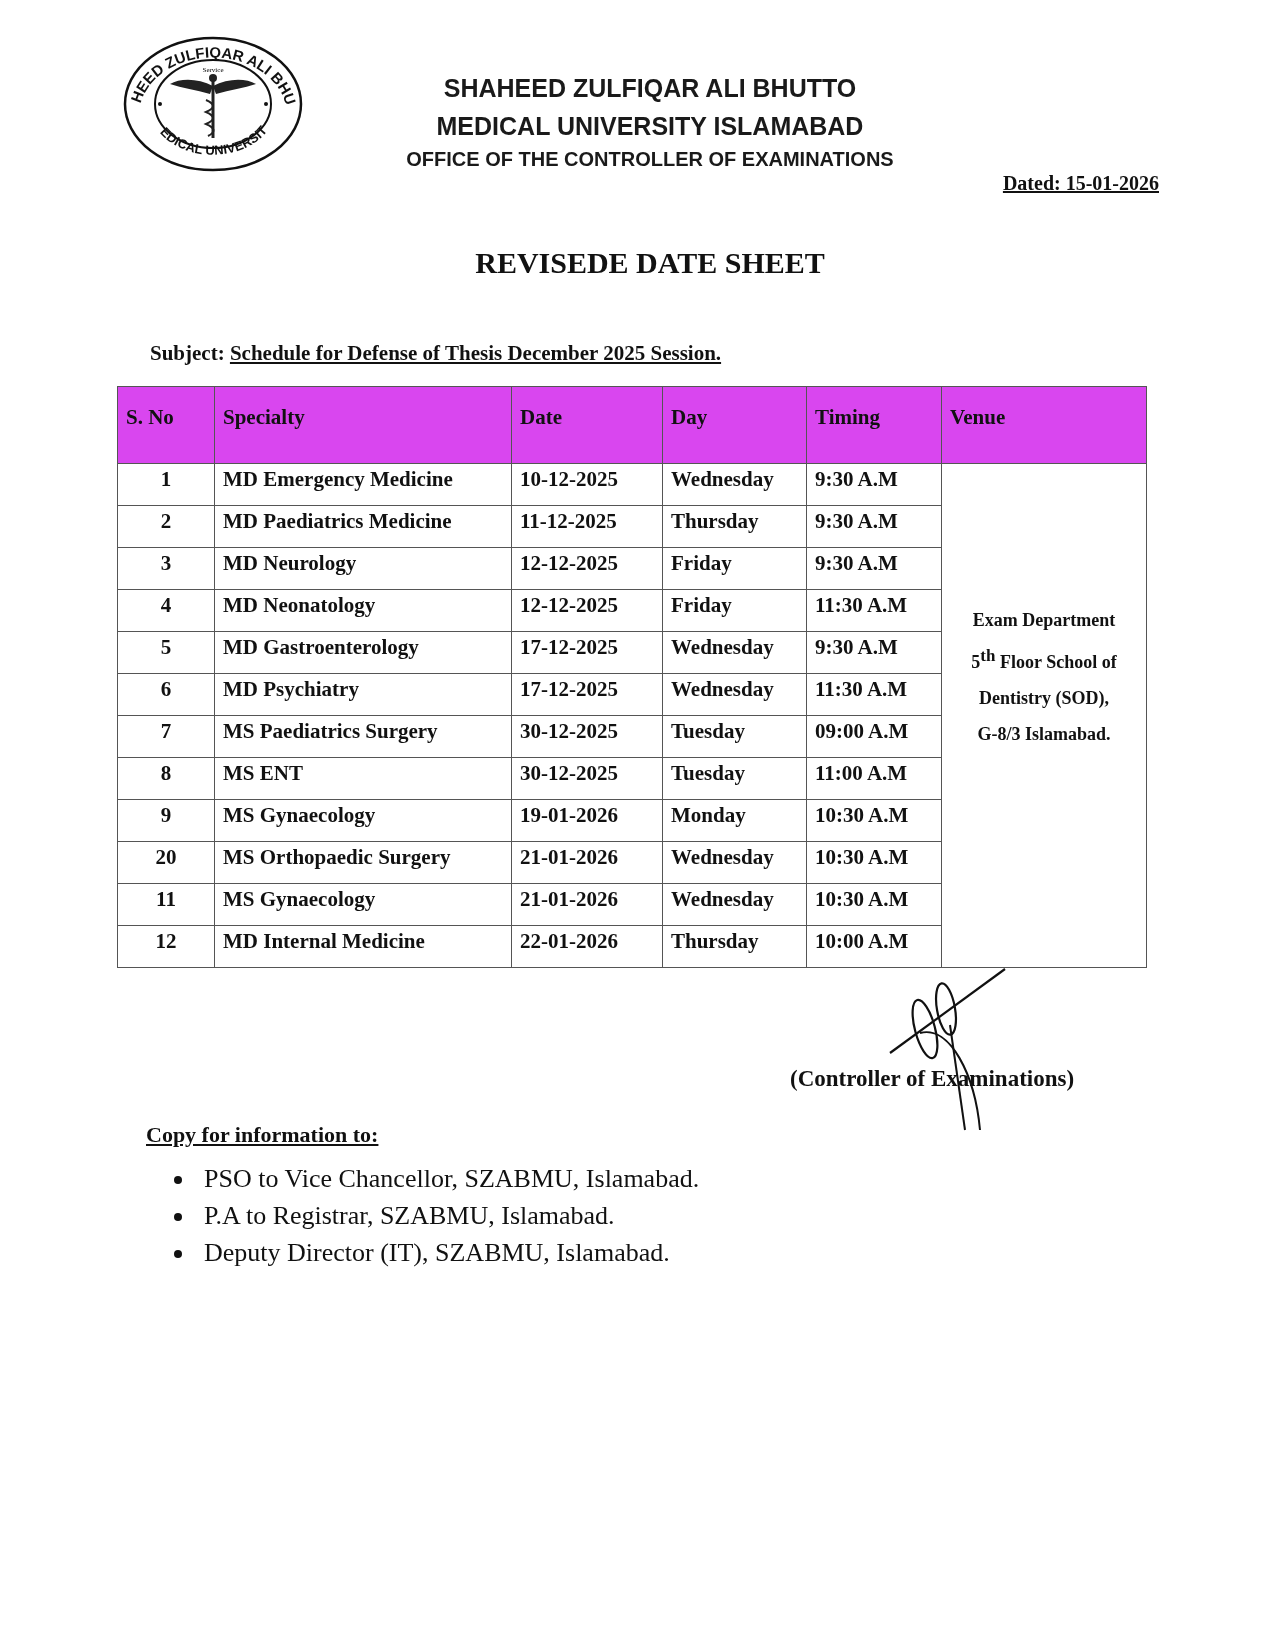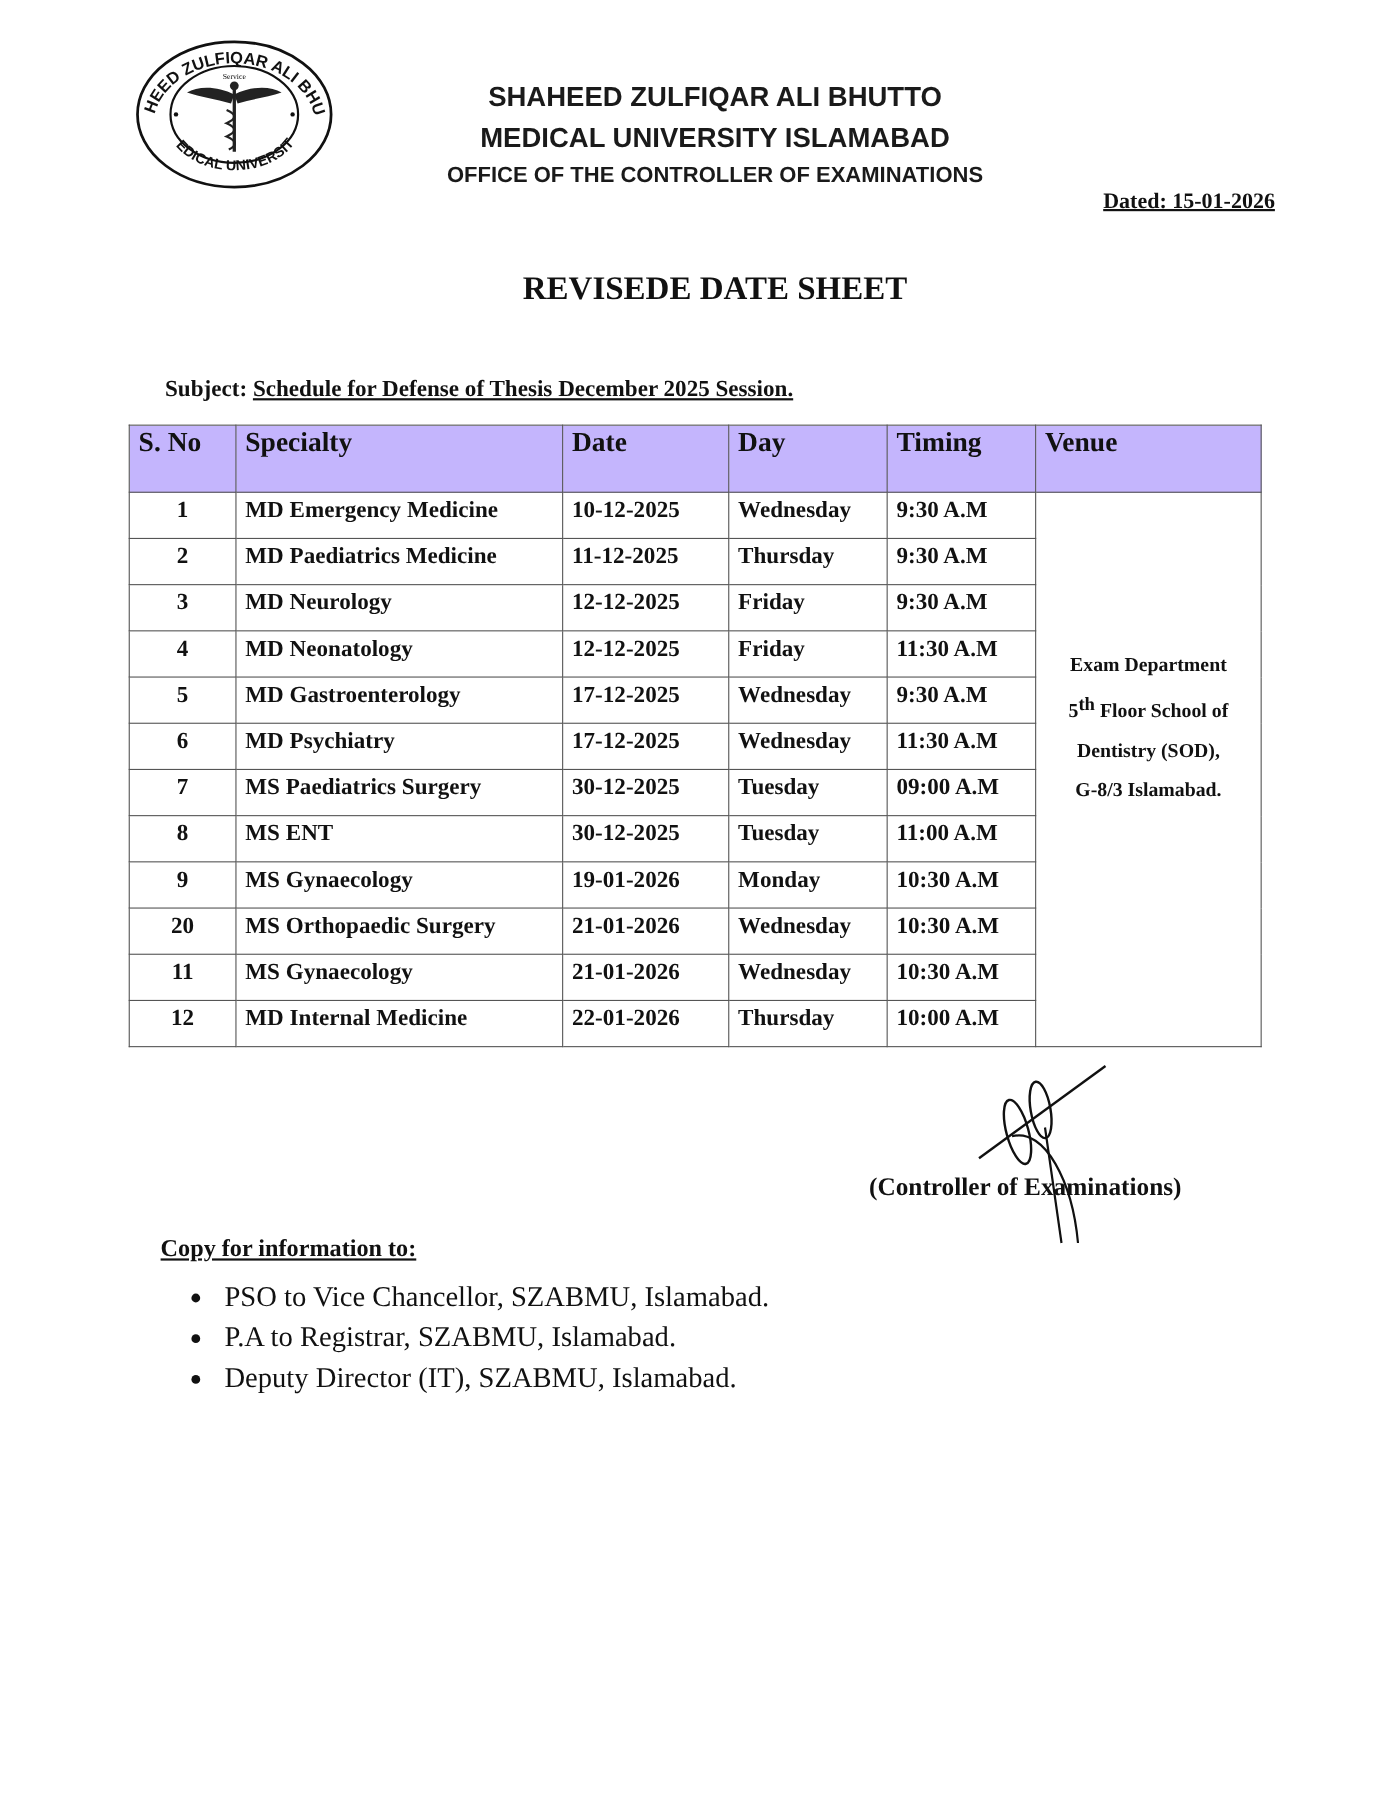--- a/index.html
+++ b/index.html
@@ -9,21 +9,21 @@
     .hdr { left: 0; width: 1264px; text-align: center; font-family: "Liberation Sans", sans-serif; font-weight: bold; color: #1a1a1a; }
     .hdr1 { top: 74px; font-size: 25px; left: 80px; width: 1140px; }
     .hdr2 { top: 112px; font-size: 25px; left: 80px; width: 1140px; }
     .hdr3 { top: 148px; font-size: 20px; left: 80px; width: 1140px; }
     .dated { right: 105px; top: 172px; font-size: 20px; font-weight: bold; text-decoration: underline; }
     .title { top: 246px; left: 0; width: 1300px; text-align: center; font-size: 30px; font-weight: bold; }
     .subject { left: 150px; top: 298px; font-size: 21px; font-weight: bold; margin-top: 43px; }
     .subject .u { text-decoration: underline; }
     table.ds { position: absolute; left: 117px; top: 386px; border-collapse: collapse; font-size: 21px; font-weight: bold; }
     table.ds th, table.ds td { border: 1.5px solid #555; padding: 0 8px; text-align: left; vertical-align: top; }
-    table.ds th { background: #c4b5fd; height: 58px; font-size: 25px; padding-top: 2px; }
+    table.ds th { background: #d946ef; height: 58px; font-size: 21px; padding-top: 18px; }
     table.ds td { height: 39px; line-height: 26px; padding-top: 2px; }
     table.ds td.sno { text-align: center; }
     table.ds td.venue { vertical-align: middle; text-align: center; font-size: 18px; line-height: 36px; border-bottom: 1.5px solid #555; }
     .col-sno { width: 80px; } .col-spec { width: 280px; } .col-date { width: 134px; }
     .col-day { width: 127px; } .col-time { width: 118px; } .col-venue { width: 188px; }
     .signature { left: 880px; top: 965px; width: 150px; height: 170px; }
     .controller { left: 790px; top: 1066px; font-size: 23px; font-weight: bold; }
     .copy-head { left: 146px; top: 1122px; font-size: 22px; font-weight: bold; text-decoration: underline; }
     ul.copy { position: absolute; left: 166px; top: 1160px; margin: 0; padding: 0 0 0 30px; font-size: 26px; line-height: 37px; }
     ul.copy li { padding-left: 8px; }

